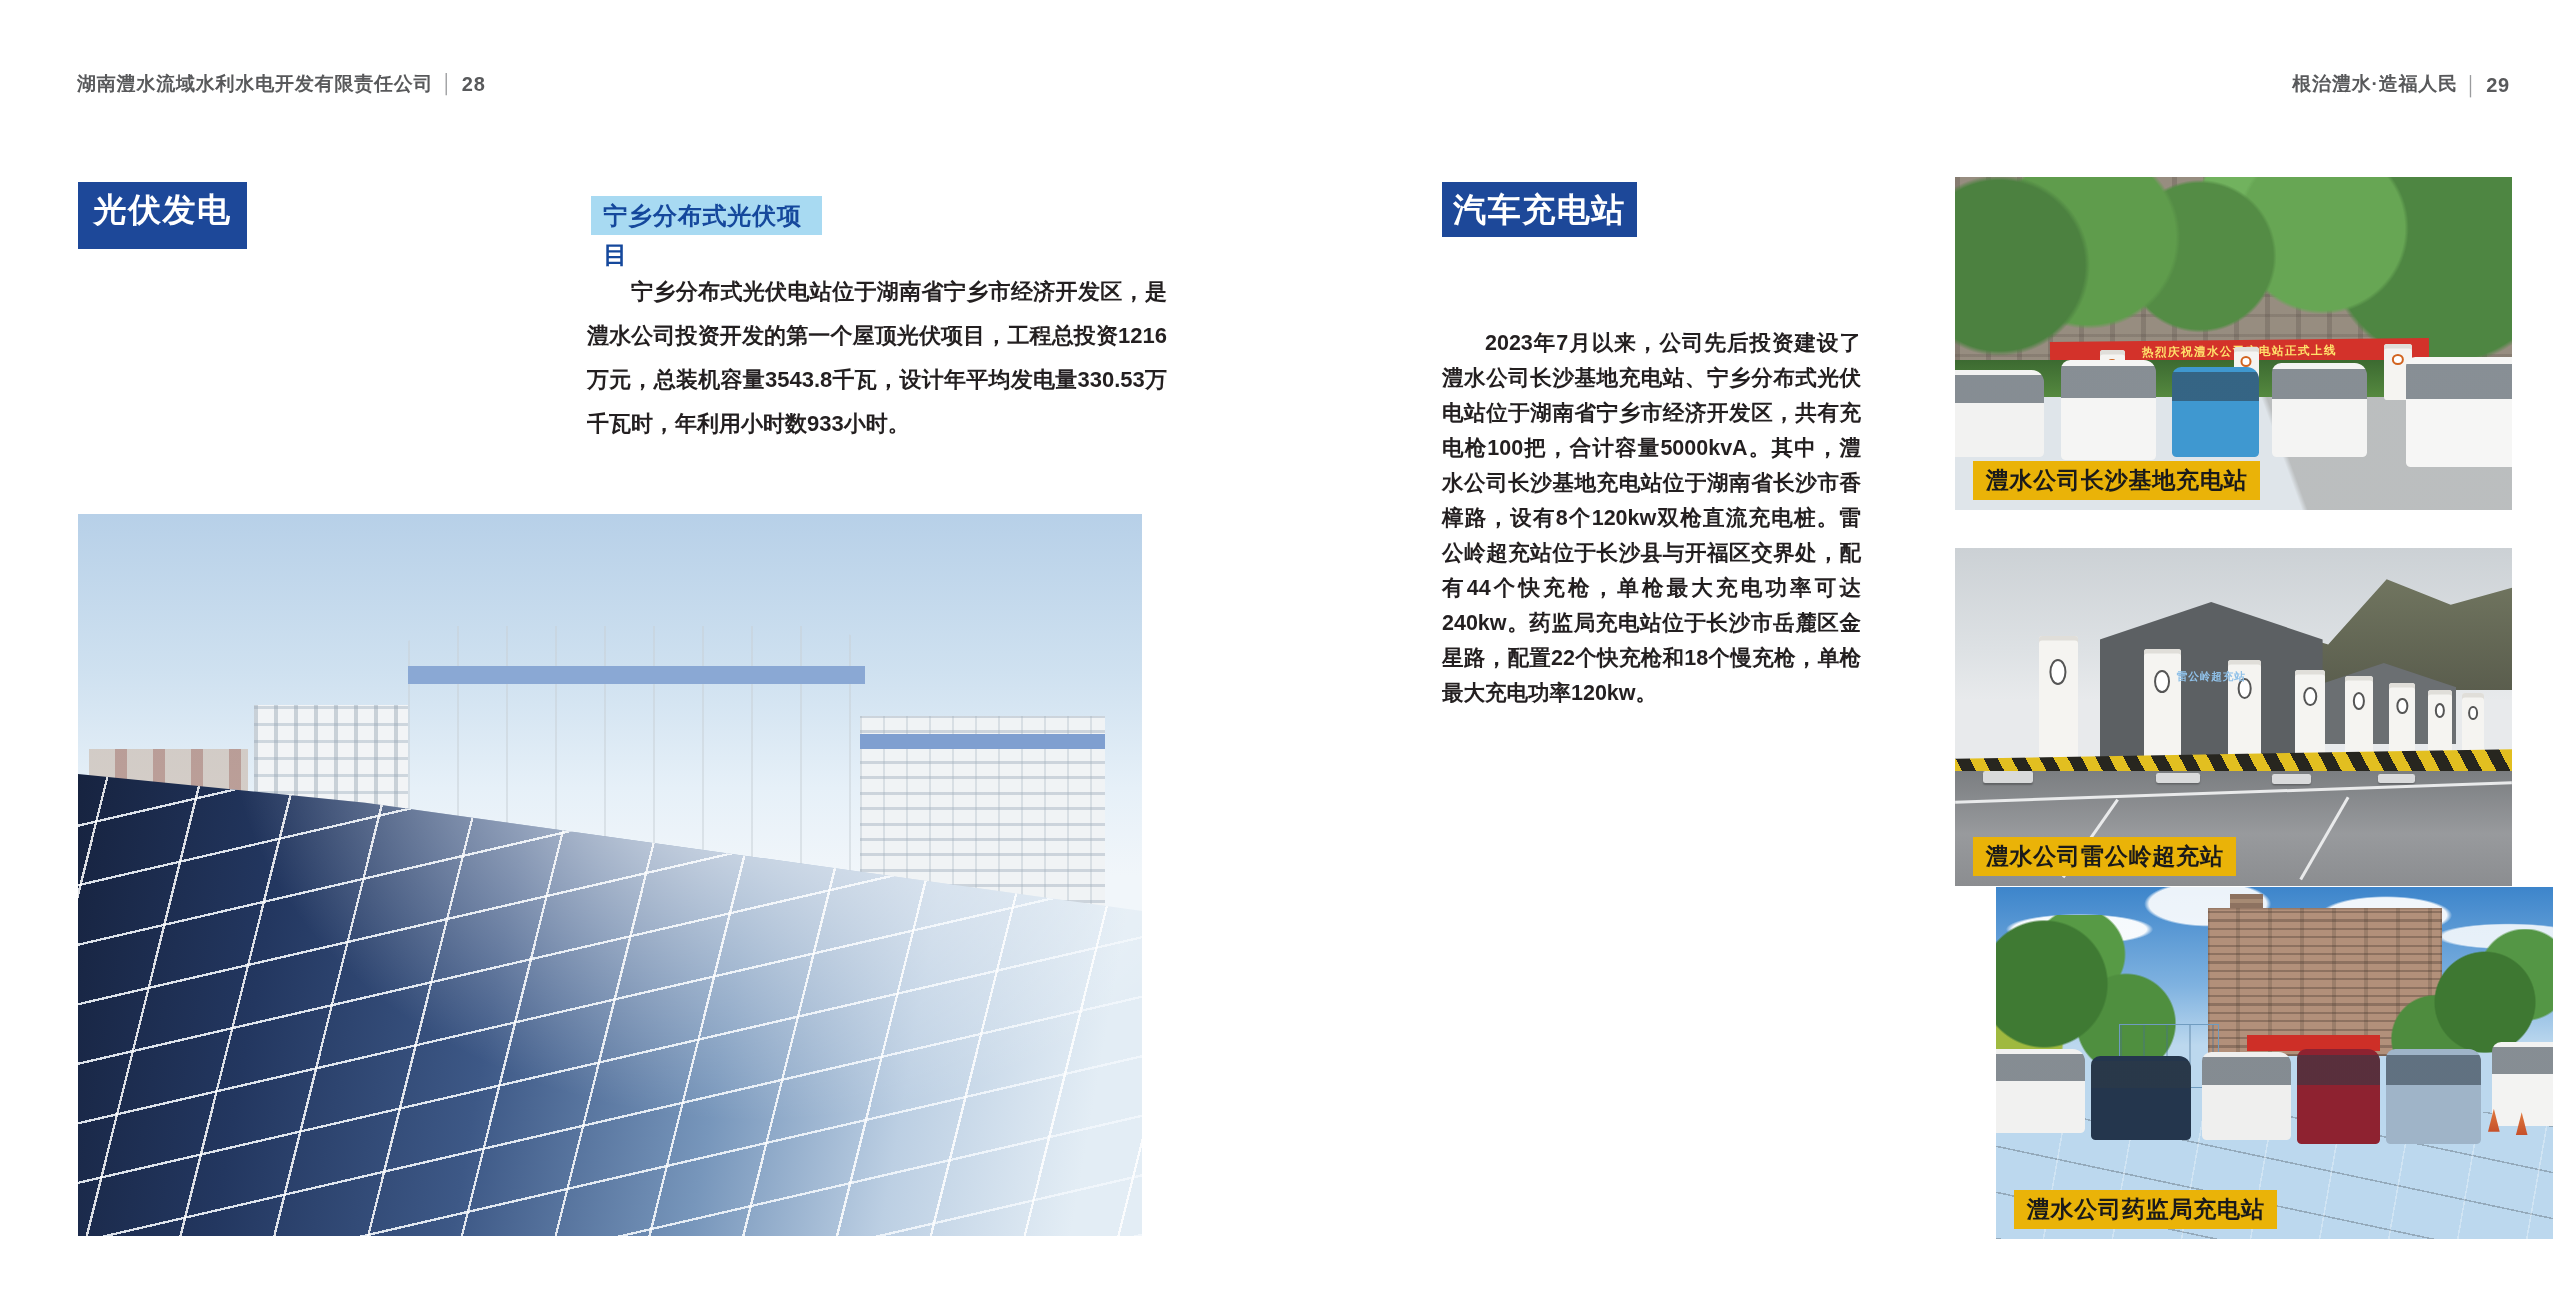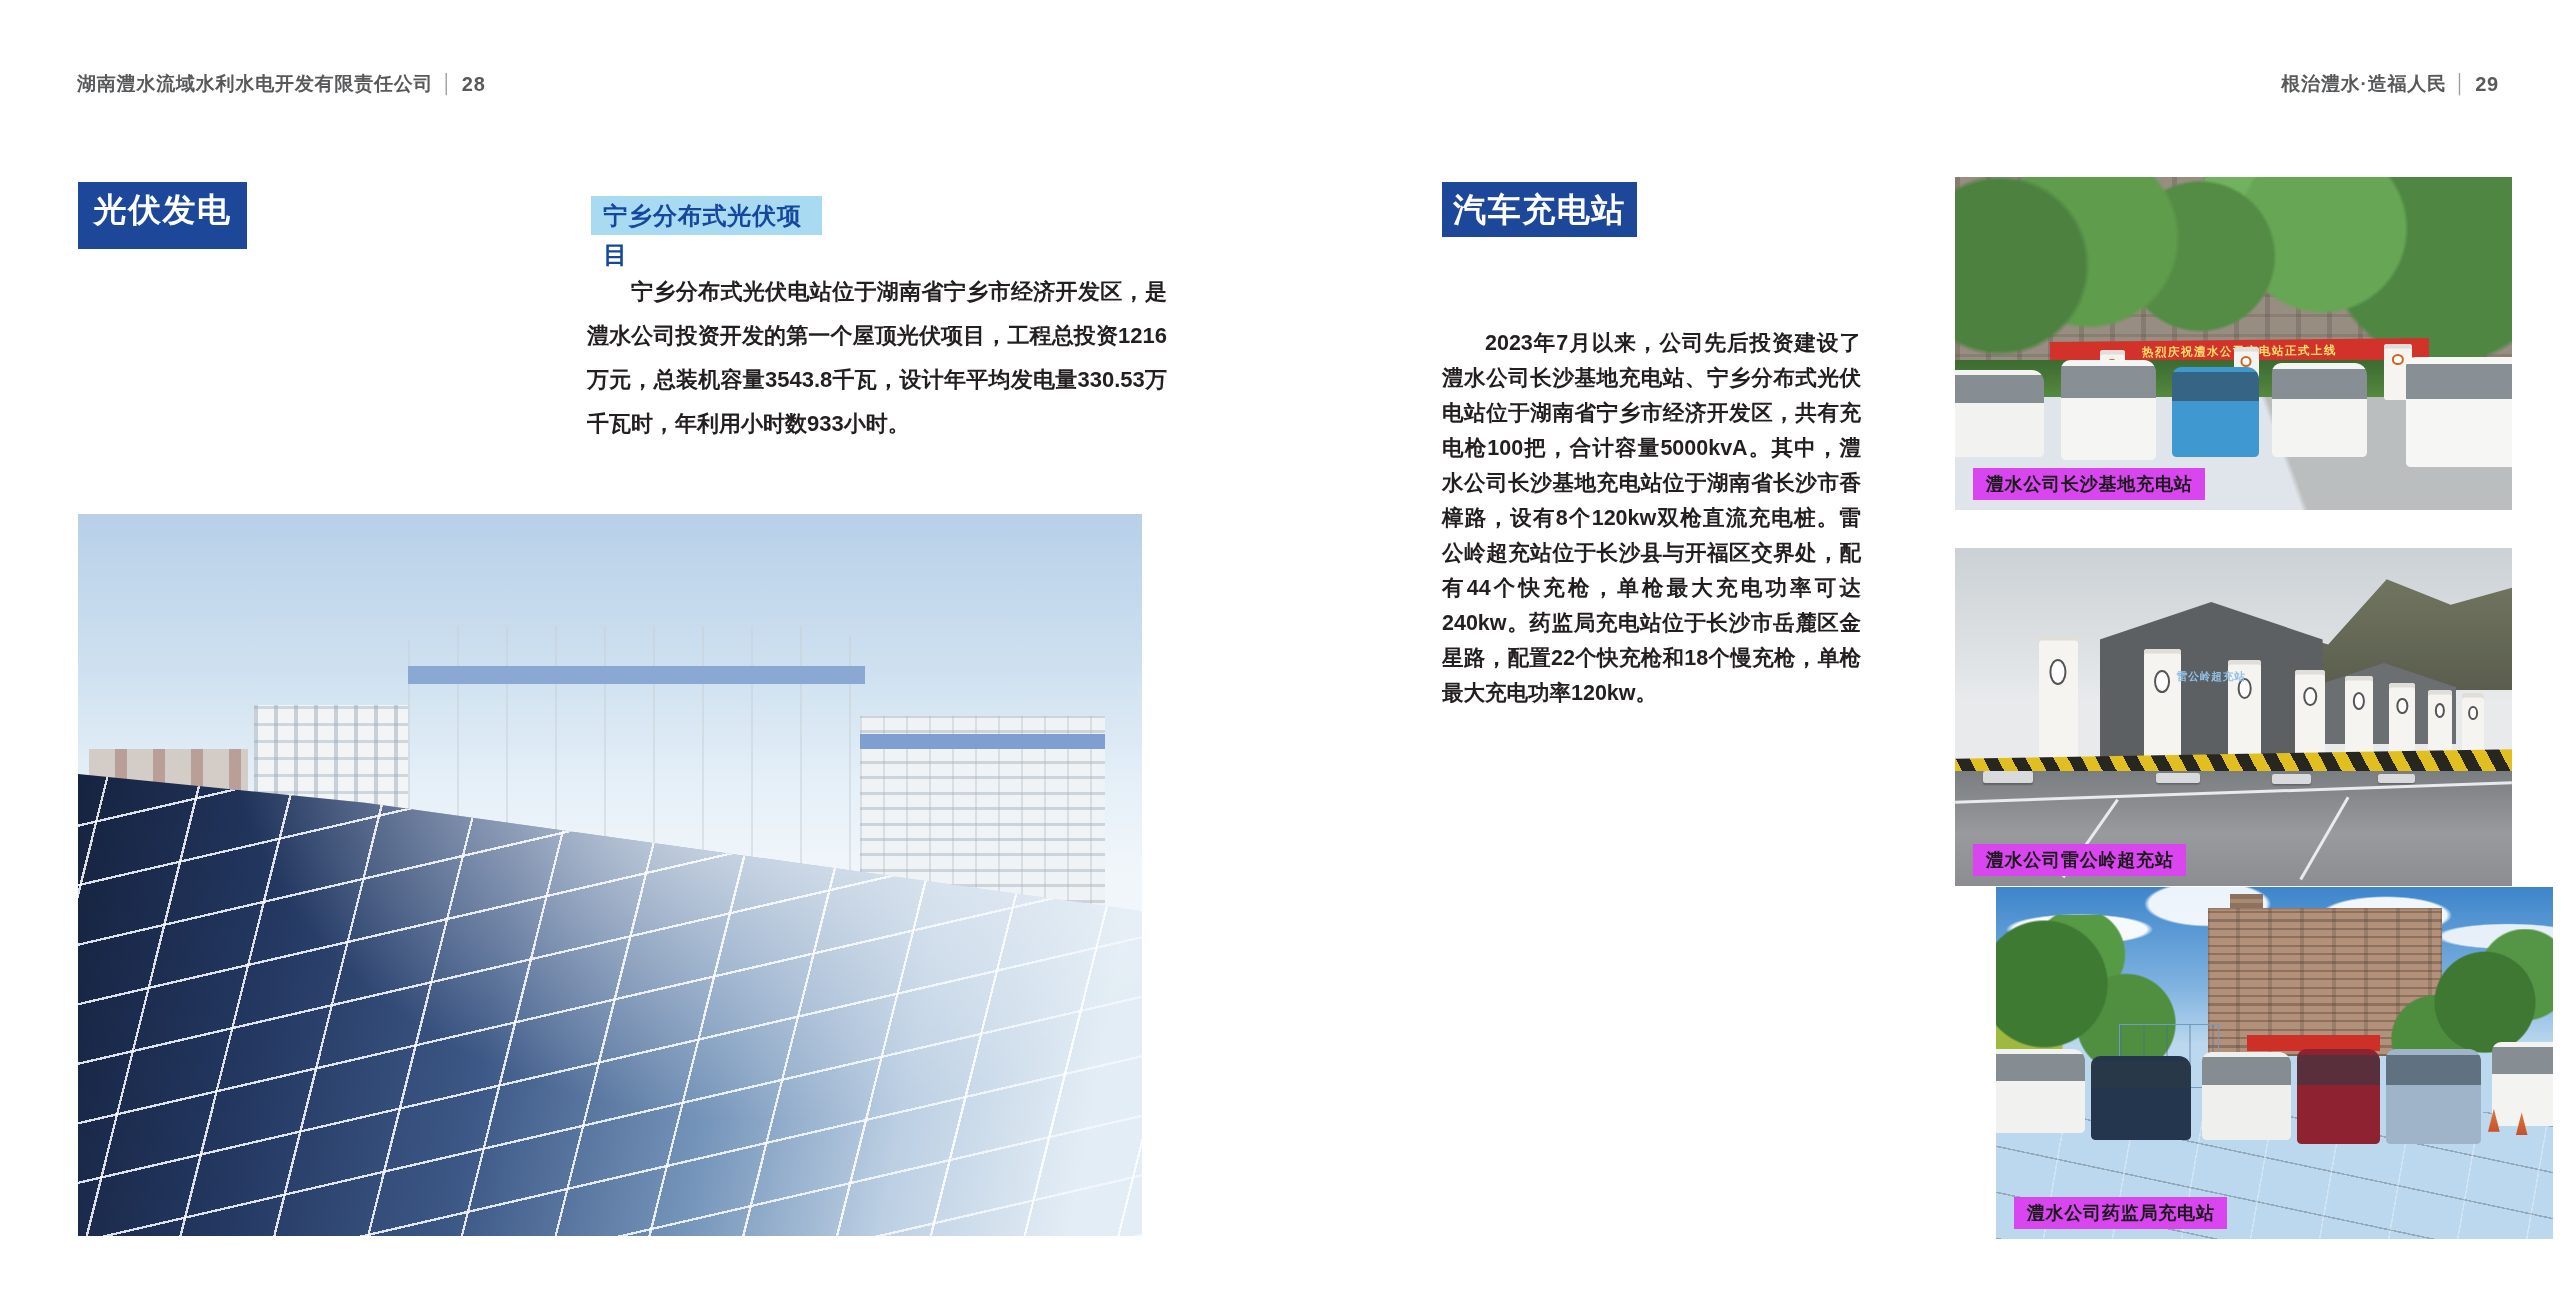--- a/index.html
+++ b/index.html
@@ -22,22 +22,22 @@
     letter-spacing:0.8px; }
 
   
   .body-para { position:absolute; color:#231f20; text-align:justify;
     text-indent:2em; font-weight:700; }
   .para-left { left:587px; top:270px; width:580px; font-size:22px; line-height:44px; }
   .para-right { left:1442px; top:326px; width:419px; font-size:21.5px; line-height:35px; }
 
   
   .photo { position:absolute; overflow:hidden; background:#dfe5ea; }
-  .photo-caption { position:absolute; left:18.4px; bottom:10px; background:#d946ef;
-    color:#1a1a1a; font-weight:700; font-size:18px; padding:3.8px 12.3px; z-index:30;
+  .photo-caption { position:absolute; left:18.4px; bottom:10px; background:#eab308;
+    color:#1a1a1a; font-weight:700; font-size:23px; padding:3.8px 12.3px; z-index:30;
     letter-spacing:0.8px; }
 
   
   #photo-solar { left:78px; top:514px; width:1064px; height:722px;
     background:linear-gradient(180deg,#b7d0e8 0%,#cfe1f0 22%,#e6f0f8 38%,#f1f6fa 50%); }
   .sp-houses { left:1%; top:32.5%; width:15%; height:6%;
     background:repeating-linear-gradient(90deg,#cfc4bb 0 26px,#b08a80 26px 38px);
     opacity:.8; }
   .sp-bldg-left { left:16.5%; top:26.5%; width:14.5%; height:17%;
     background:#f2f4f6;
@@ -156,21 +156,21 @@
 </style>
 </head>
 <body>
 
 <div class="running-head" style="left:77px;">
   <span>湖南澧水流域水利水电开发有限责任公司</span>
   <span class="divider">│</span>
   <span class="pageno">28</span>
 </div>
 
-<div class="running-head" style="right:77px;">
+<div class="running-head" style="right:66px;align-items:flex-end;">
   <span>根治澧水·造福人民</span>
   <span class="divider">│</span>
   <span class="pageno">29</span>
 </div>
 
 <div class="section-title" style="left:78px; top:182px; width:169px; height:67px;">光伏发电</div>
 
 <div class="subsection-title" style="left:591px; top:196px; width:231px; height:39px;">宁乡分布式光伏项目</div>
 
 <div class="body-para para-left">宁乡分布式光伏电站位于湖南省宁乡市经济开发区，是澧水公司投资开发的第一个屋顶光伏项目，工程总投资1216万元，总装机容量3543.8千瓦，设计年平均发电量330.53万千瓦时，年利用小时数933小时。</div>

